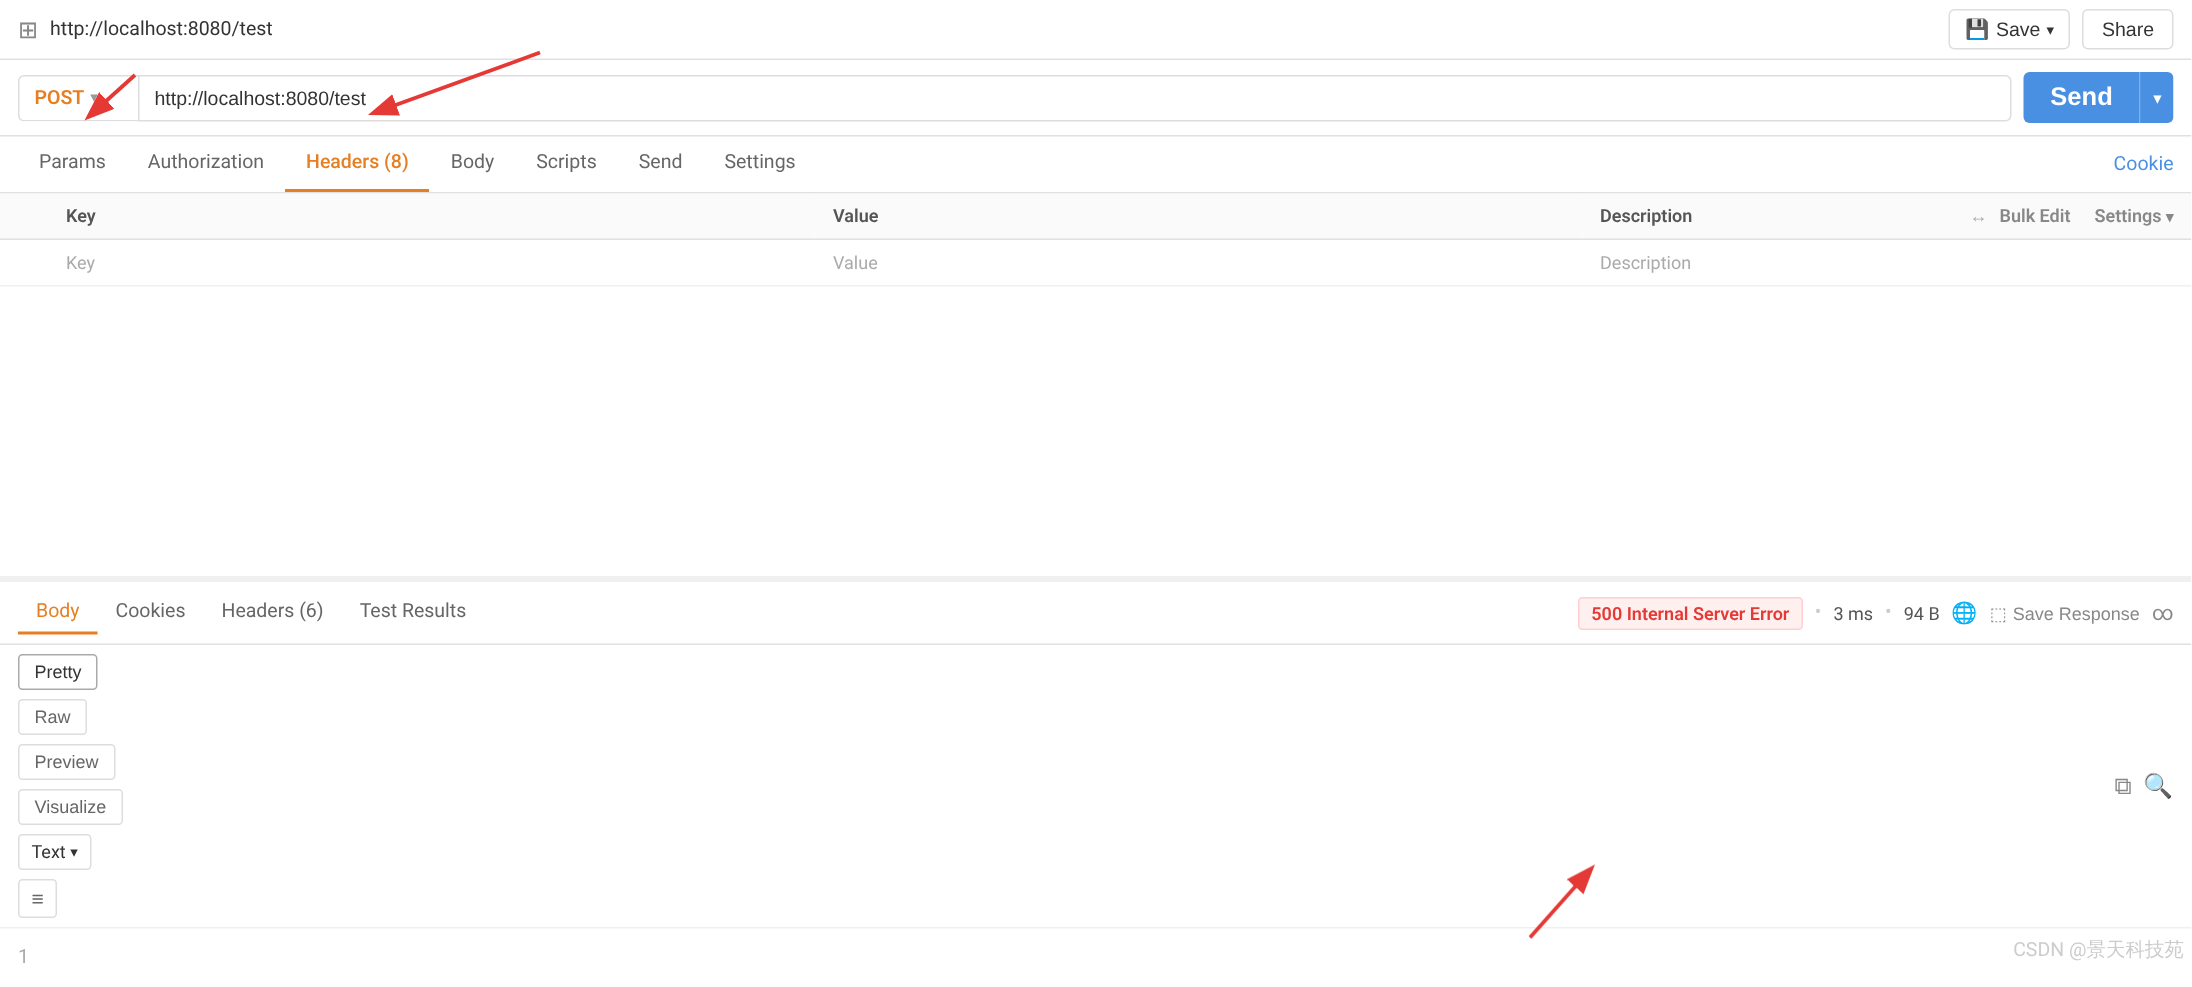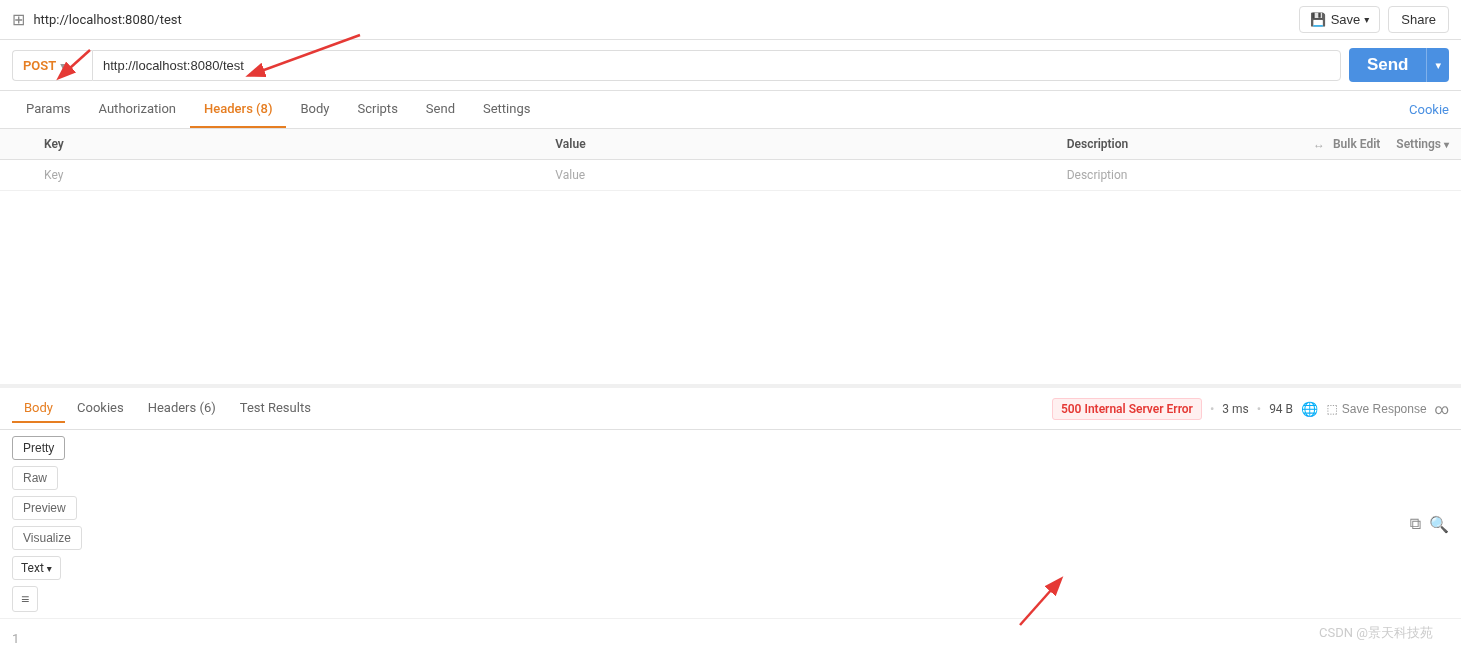--- a/index.html
+++ b/index.html
@@ -149,21 +149,21 @@
     .copy-btn, .search-btn {
       background: none; border: none; cursor: pointer; color: #888; font-size: 16px;
     }
 
     
     .response-body { padding: 12px 12px; font-size: 13px; color: #333; }
     .line-number { color: #aaa; margin-right: 16px; user-select: none; }
 
     
     .watermark {
-      position: fixed; bottom: 16px; right: 28px;
+      position: fixed; bottom: 16px; right: 5px;
       color: #ccc; font-size: 13px; user-select: none; pointer-events: none;
     }
 
     .main-layout { display: flex; flex-direction: column; height: 658px; }
   </style>
 </head>
 <body>
 
 <div class="main-layout">
 

